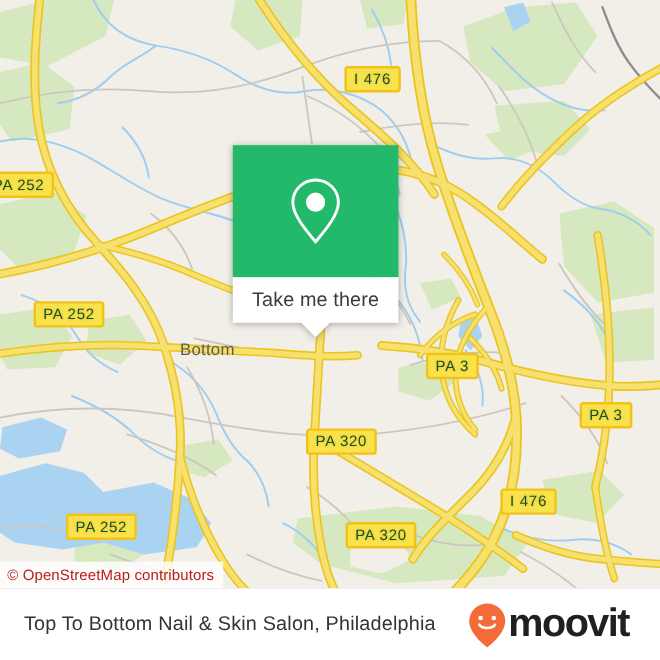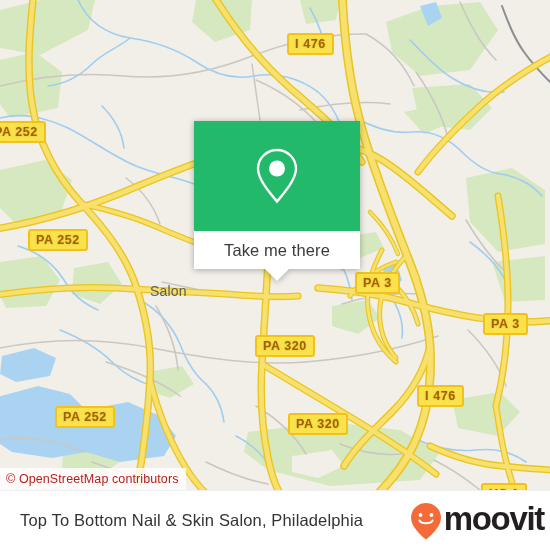--- a/index.html
+++ b/index.html
@@ -43,21 +43,21 @@
     padding: 1px 7px 1px 6px;
     white-space: nowrap;
     letter-spacing: 0.1px;
   }
 
   
   #popup {
     position: absolute;
     left: 194px;
     top: 121px;
-    width: 166px;
+    width: 138px;
     z-index: 40;
     filter: drop-shadow(0 1px 3px rgba(0,0,0,0.30));
   }
   #popup-image {
     height: 110px;
     background: #22b96a;
     position: relative;
   }
   #pin-icon-wrap {
     position: absolute;
@@ -90,29 +90,30 @@
     border-right: 13px solid transparent;
     border-top: 13px solid #ffffff;
   }
 
   
   .shield {
     position: absolute;
     background: #f9e24b;
     border: 2px solid #f2c21b;
     border-radius: 3px;
-    color: #a16207;
+    color: #14532d;
     font-size: 12.5px;
-    font-weight: bold;
+    font-weight: normal;
     letter-spacing: 0.6px;
     padding: 1.5px 6px 2.5px 6px;
     white-space: nowrap;
     text-shadow: 0 0 2px rgba(190,150,0,0.55);
     z-index: 20;
     line-height: 14px;
+    margin-top: 22px;
   }
 
   .place-label {
     position: absolute;
     color: #5b5b5b;
     font-size: 14px;
     letter-spacing: 0.2px;
     z-index: 15;
     white-space: nowrap;
   }
@@ -121,21 +122,21 @@
   #bottom-bar {
     position: absolute;
     left: 0;
     top: 490px;
     width: 550px;
     height: 60px;
     background: #ffffff;
     display: flex;
     align-items: center;
     justify-content: space-between;
-    padding: 0 6px 0 20px;
+    padding: 0 26px 0 20px;
     box-sizing: border-box;
     border-top: 1px solid #f0f0f0;
   }
   #poi-title {
     font-size: 16.5px;
     color: #333333;
     letter-spacing: 0.15px;
     white-space: nowrap;
     overflow: hidden;
     text-overflow: ellipsis;
@@ -330,21 +331,21 @@
           <path d="M382,250 C372,268 366,288 368,308 C370,330 380,348 396,362" stroke-width="2.8"></path>
           <path d="M404,258 C392,272 382,288 380,306 C378,326 384,344 396,358" stroke-width="2.8"></path>
           <path d="M350,296 C362,280 378,268 396,262" stroke-width="2.8"></path>
           <path d="M392,282 C404,294 414,308 418,324" stroke-width="2.8"></path>
           <path d="M398,232 C404,248 410,264 418,278" stroke-width="2.4"></path>
           <path d="M370,212 C382,224 392,238 398,254" stroke-width="2.4"></path>
         </g>
       </g>
     </svg>
 
-    <div class="place-label" style="left:150px; top:283px;">Salon</div>
+    <div class="place-label" style="left:150px; top:283px;">Bottom</div>
 
     <div class="shield" style="left:287px; top:33px;">I 476</div>
     <div class="shield" style="left:-14px; top:121px;">PA 252</div>
     <div class="shield" style="left:28px; top:229px;">PA 252</div>
     <div class="shield" style="left:55px; top:406px;">PA 252</div>
     <div class="shield" style="left:355px; top:272px;">PA 3</div>
     <div class="shield" style="left:483px; top:313px;">PA 3</div>
     <div class="shield" style="left:255px; top:335px;">PA 320</div>
     <div class="shield" style="left:288px; top:413px;">PA 320</div>
     <div class="shield" style="left:417px; top:385px;">I 476</div>

